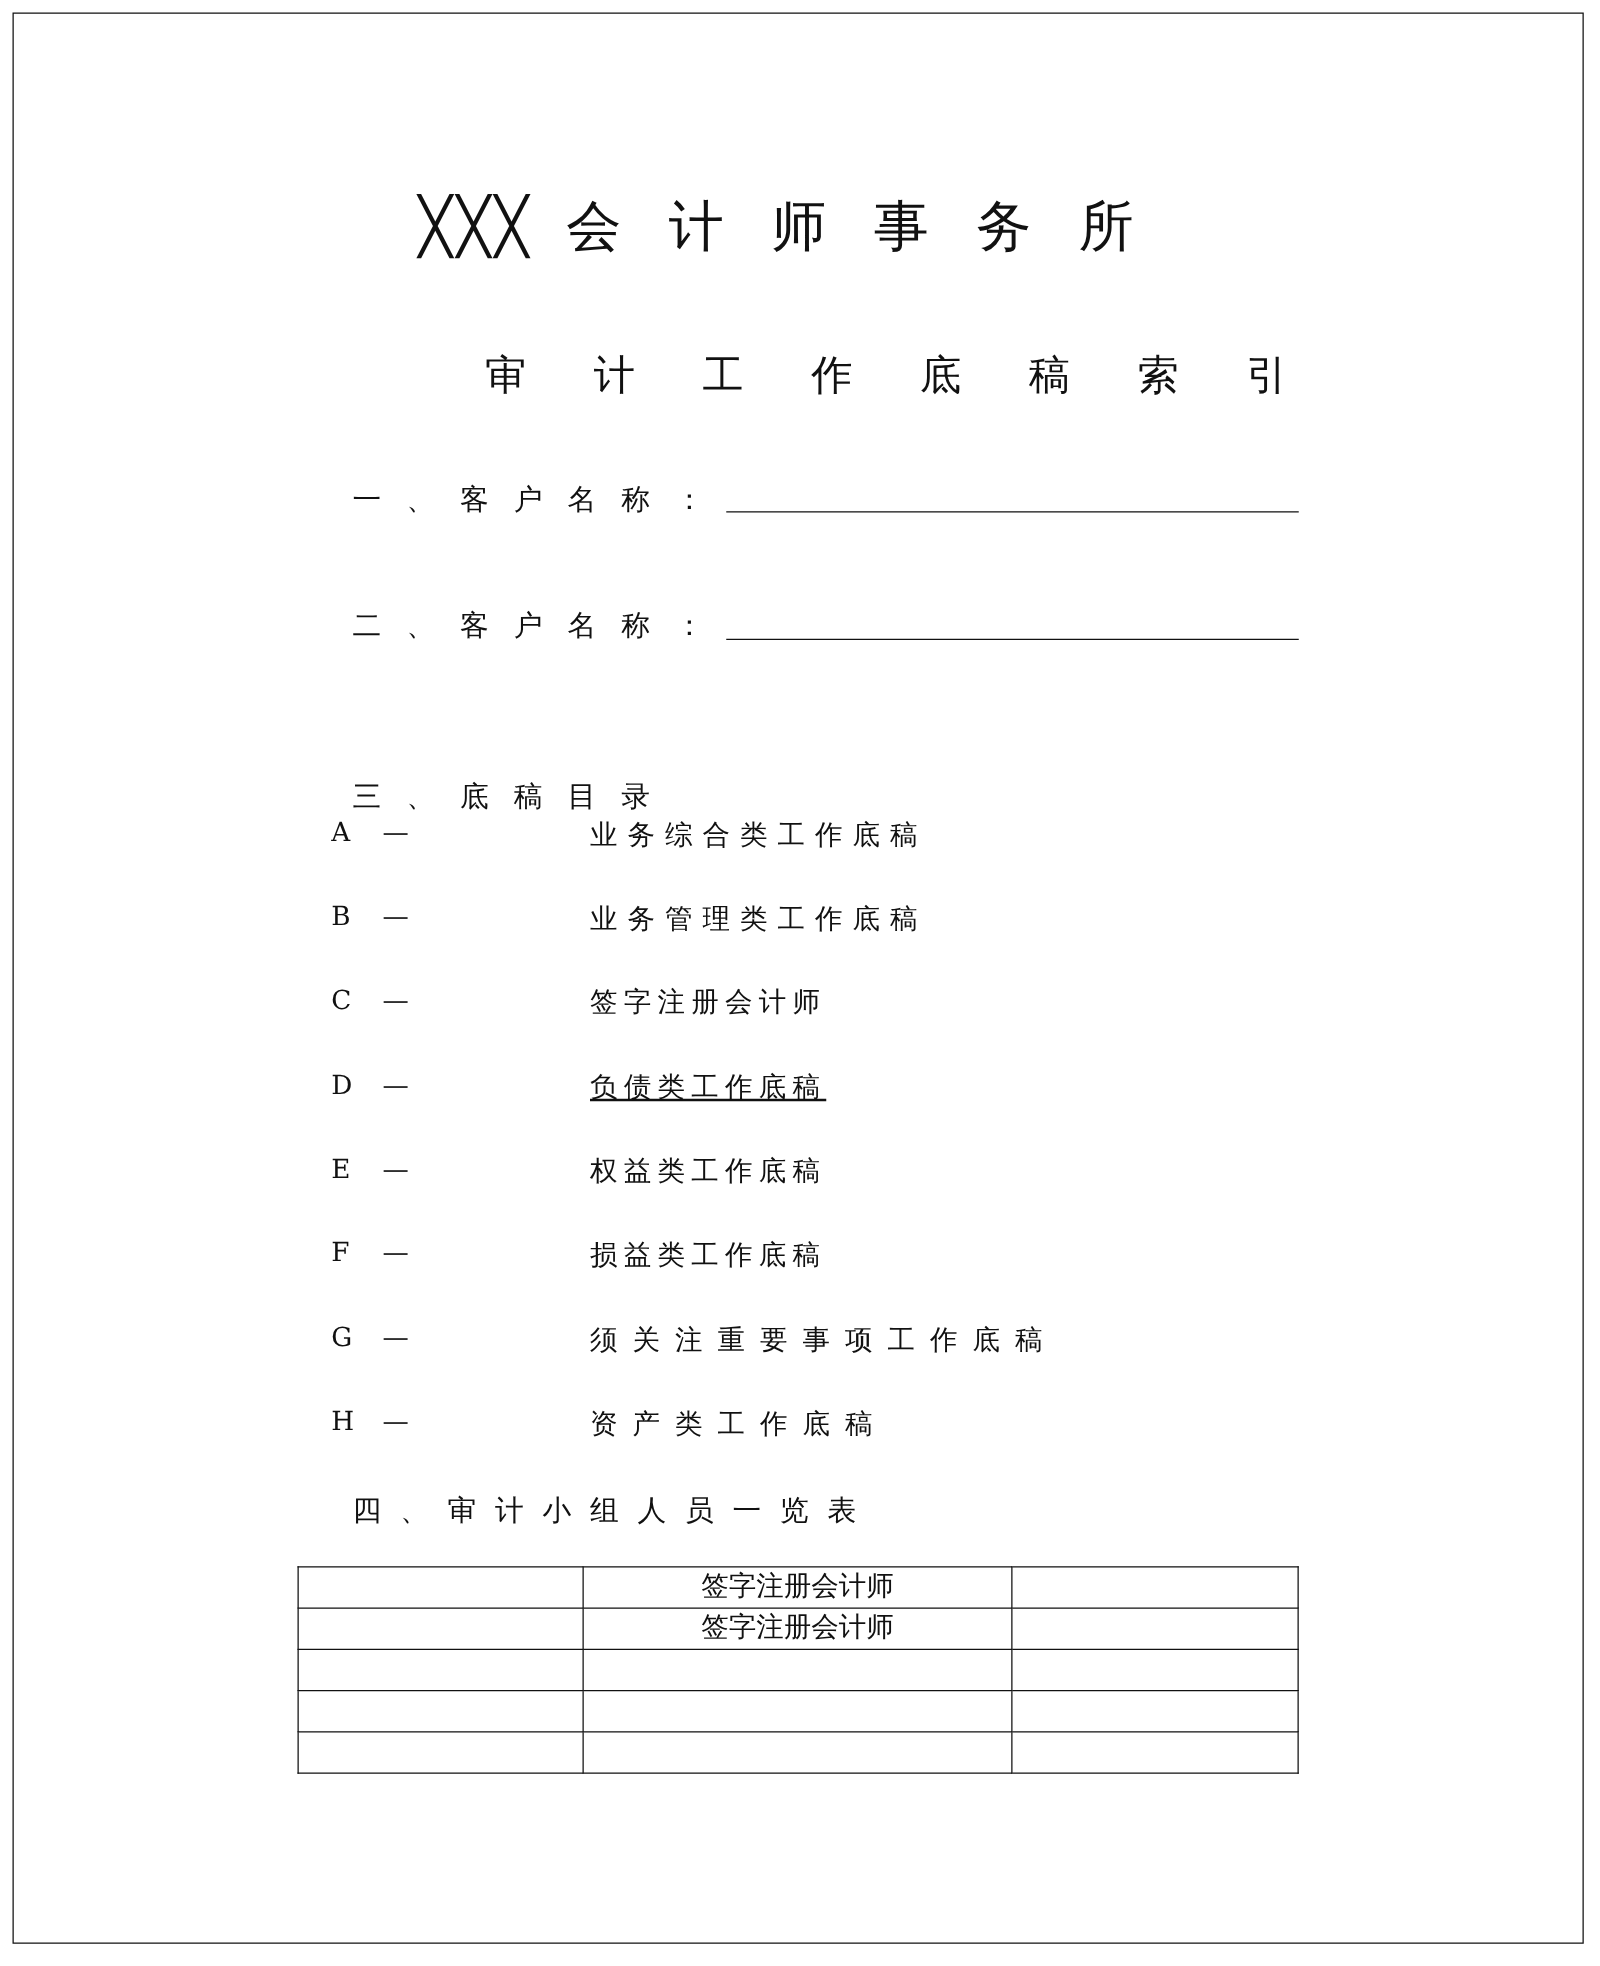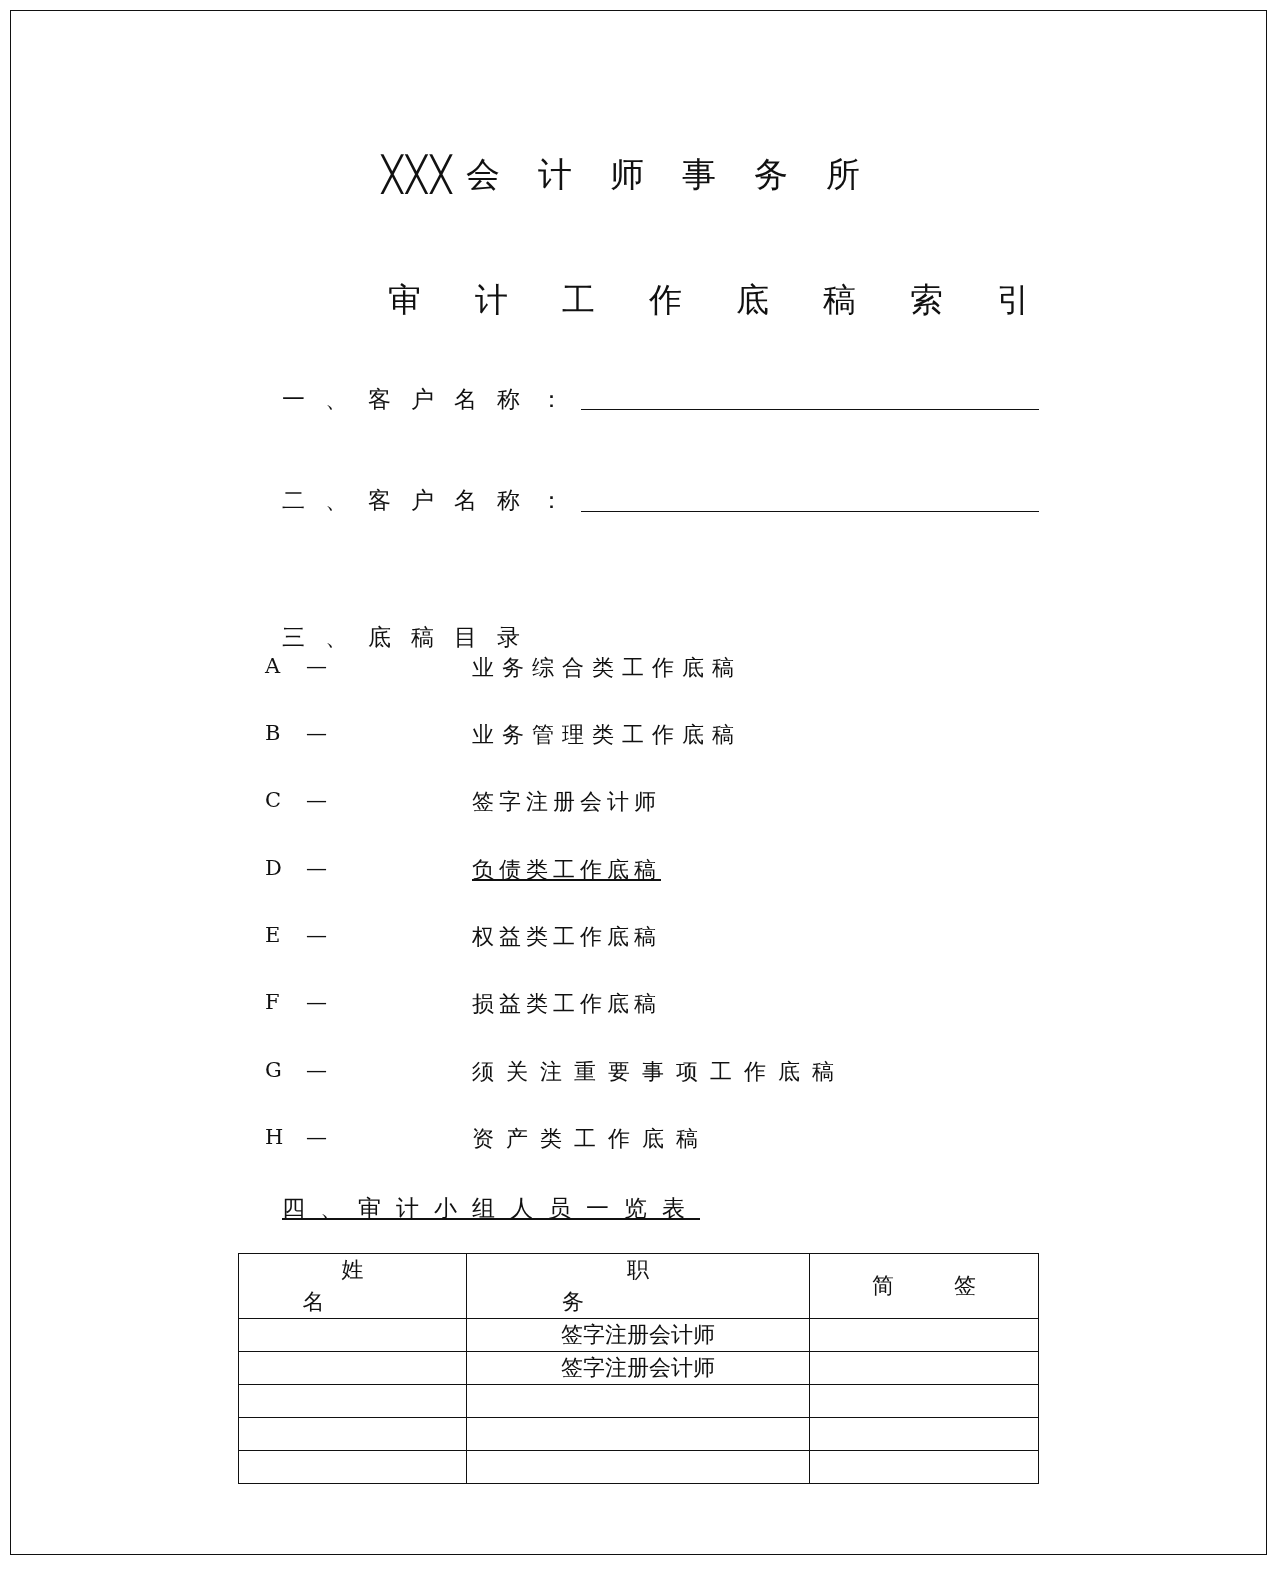--- a/index.html
+++ b/index.html
@@ -1,21 +1,21 @@
 <!DOCTYPE html>
 <html><head>
   <meta charset="utf-8">
   <style>
     html, body { margin: 0; padding: 0; background: #ffffff; }
     body { width: 1280px; height: 1573px; position: relative; overflow: hidden;
            font-family: "DejaVu Serif", "Liberation Serif", serif; color: #111; }
     .page-border { position: absolute; left: 10px; top: 10px; width: 1257px; height: 1545px;
                    border: 1.5px solid #111; box-sizing: border-box; }
     .abs { position: absolute; white-space: nowrap; }
-    .firm-title { left: 0; width: 1280px; top: 152px; text-align: center; font-size: 34px; }
+    .firm-title { left: 0; width: 1280px; top: 152px; text-align: center; font-size: 44px; font-family: Liberation Mono, monospace; }
     .firm-title .xmarks { letter-spacing: 4px; }
     .firm-title .spaced { letter-spacing: 38px; }
     .index-title { left: 388px; top: 278px; font-size: 33px; letter-spacing: 54px; }
     .field-label { font-size: 23px; letter-spacing: 20px; }
     .field-line { position: absolute; height: 0; border-top: 1.6px solid #111; width: 458px; left: 581px; }
     .section-head { font-size: 23px; letter-spacing: 20px; }
     .cat-code { left: 265px; font-size: 21px; width: 40px; }
     .cat-dash { left: 306px; font-size: 21px; }
     .cat-label { left: 472px; font-size: 22px; letter-spacing: 8px; }
     .cat-label.wide { letter-spacing: 12px; }
@@ -73,34 +73,29 @@
 <div class="abs cat-label" style="top:989px; letter-spacing:5px;">损益类工作底稿</div>
 
 <div class="abs cat-code" style="top:1058px;">G</div>
 <div class="abs cat-dash" style="top:1058px;">—</div>
 <div class="abs cat-label wide" style="top:1057px;">须关注重要事项工作底稿</div>
 
 <div class="abs cat-code" style="top:1125px;">H</div>
 <div class="abs cat-dash" style="top:1125px;">—</div>
 <div class="abs cat-label wide" style="top:1124px;">资产类工作底稿</div>
 
-<div class="abs section-head" style="left:282px; top:1193px; letter-spacing:15px;text-decoration:underline;">四、审计小组人员一览表</div>
+<div class="abs section-head" style="left:282px; top:1193px; letter-spacing:15px;">四、审计小组人员一览表</div>
 
 <table class="staff">
   <colgroup>
     <col style="width:228px">
     <col style="width:343px">
     <col style="width:229px">
   </colgroup>
   <tbody>
-      <tr>
-    <th><span class="sp-name">姓名</span></th>
-    <th><span class="sp-role">职务</span></th>
-    <th><span class="sp-sign">简签</span></th>
-  </tr>
   <tr>
     <td></td>
     <td>签字注册会计师</td>
     <td></td>
   </tr>
   <tr>
     <td></td>
     <td>签字注册会计师</td>
     <td></td>
   </tr>

